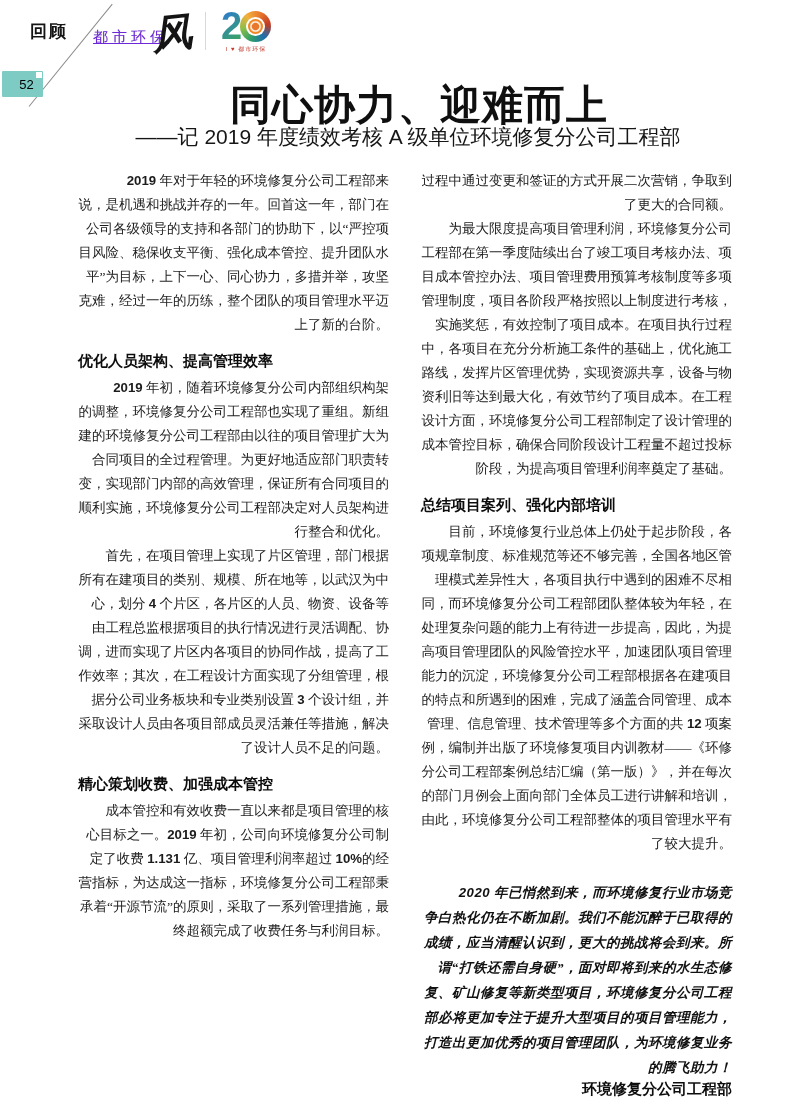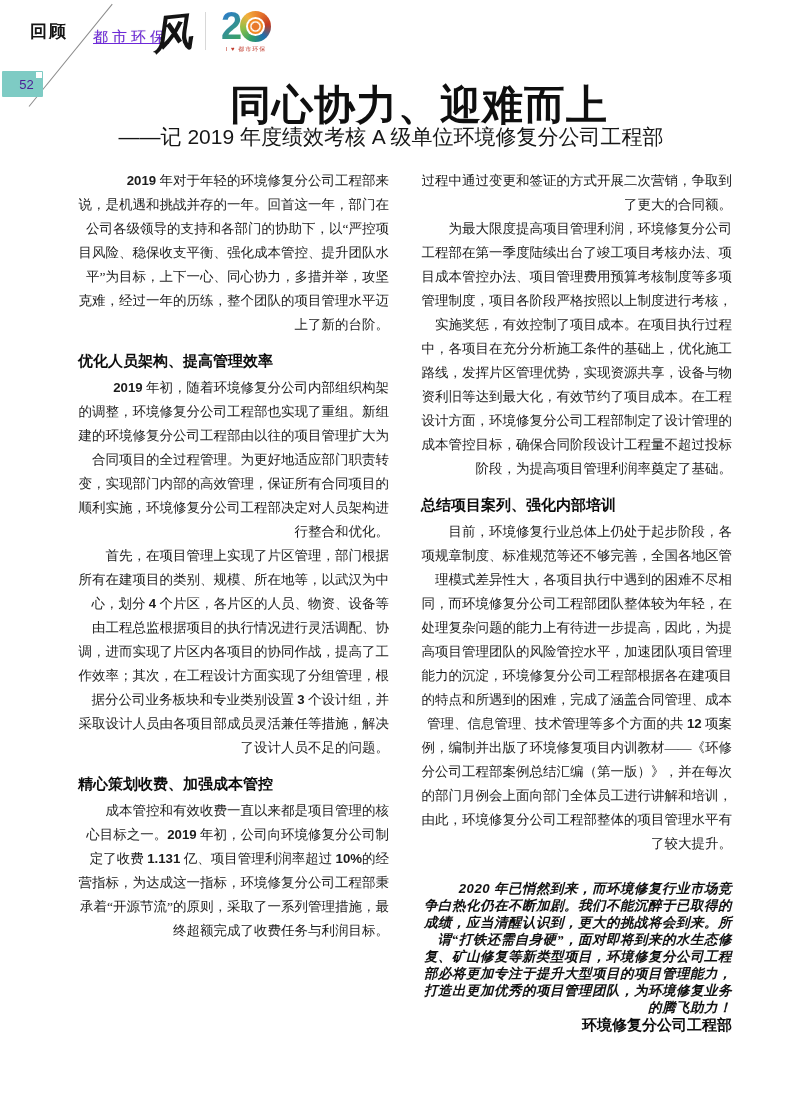--- a/index.html
+++ b/index.html
@@ -14,21 +14,21 @@
   }
   .diagonal-line{
     position:absolute;left:29px;top:106px;width:132px;height:1px;background:#8a8a8a;
     transform:rotate(-50.9deg);transform-origin:0 50%;
   }
   .pagenum-box{
     position:absolute;left:2px;top:71px;width:41px;height:26px;border-radius:1px;
   }
   .pagenum-box .num-label{
     position:absolute;inset:0;display:flex;align-items:center;justify-content:center;
-    font:400 13px "Liberation Sans",sans-serif;color:#4c1d95;padding-left:8px;box-sizing:border-box;
+    font:400 13px "Liberation Sans",sans-serif;color:#000000;padding-left:8px;box-sizing:border-box;
   }
   .pagenum-notch{position:absolute;right:1px;top:1px;width:6px;height:6px;background:#fff;}
   .mag-name{
     position:absolute;left:93px;top:28px;
     font:400 15px "Liberation Serif",serif;color:#6d28d9;letter-spacing:4px;
     text-shadow:0 0 1px #cfcfcf;
     text-decoration:underline;
   }
   .calligraphy{
     position:absolute;left:152px;top:6px;
@@ -56,37 +56,37 @@
   .logo-tagline{
     margin-top:1px;font:400 6px "Liberation Sans",sans-serif;color:#c0392b;letter-spacing:1px;
     white-space:nowrap;
   }
   
   .article-title{
     position:absolute;left:77px;top:66px;width:660px;text-align:center;
     font:900 41px "Liberation Sans",sans-serif;color:#0f0f0f;letter-spacing:1px;margin:12px;
   }
   .article-subtitle{
-    position:absolute;left:31px;top:123px;width:720px;text-align:center;
+    position:absolute;left:48px;top:123px;width:720px;text-align:center;
     font:400 21px "Liberation Sans",sans-serif;color:#161616;margin:0;
   }
   
   .columns{
     position:absolute;left:78px;top:169px;width:654px;display:flex;gap:32px;
   }
   .col{flex:1;min-width:0;text-align:justify;font-size:13.5px;line-height:24px;color:#1c1c1c;}
   .col p{margin:0;text-indent:2em;text-align:right;}
   .col p.cont{text-indent:0;}
   .colhead{
     margin:12px 0 3px;text-align:left;text-indent:0;
     font:700 15px "Liberation Sans",sans-serif;color:#0c0c0c;line-height:24px;
   }
   .script-para{
     margin-top:24px !important;
-    font-style:italic;font-weight:600;letter-spacing:0.5px;line-height:17px;color:#111;
+    font-style:italic;font-weight:600;letter-spacing:0.5px;line-height:25px;color:#111;
   }
   .signature{
     margin-top:12px;text-align:right;text-indent:0 !important;
     font:700 15px "Liberation Sans",sans-serif;color:#0c0c0c;
   }
   b.num{font-family:"Liberation Sans",sans-serif;font-weight:700;font-size:0.98em;}
 </style>
 </head>
 <body>
 

